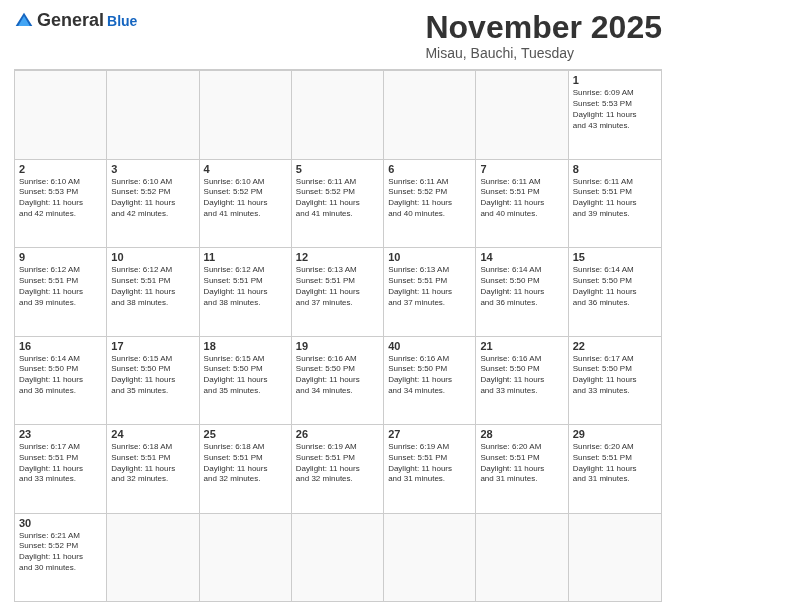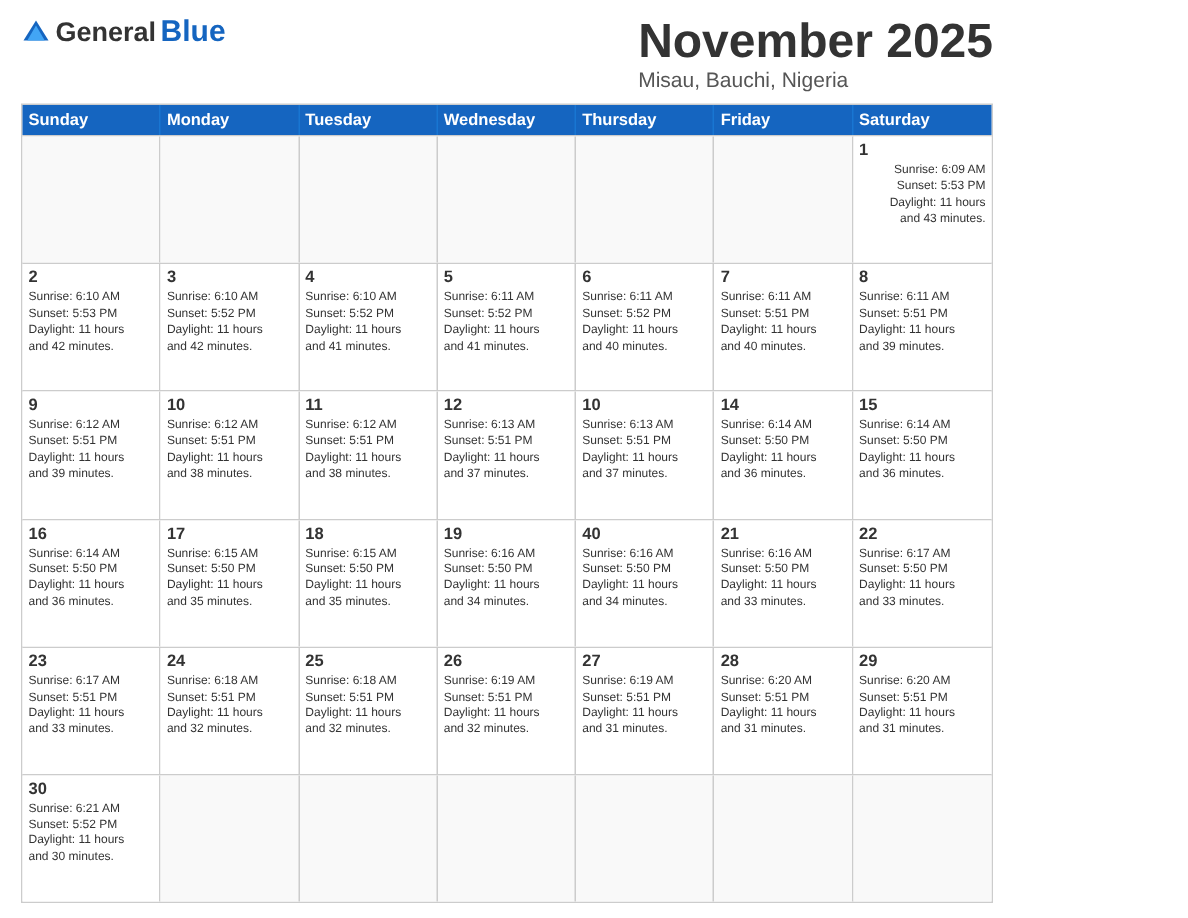--- a/index.html
+++ b/index.html
@@ -32,21 +32,21 @@
       display: flex;
       align-items: center;
       gap: 3px;
     }
     .logo-text-general {
       font-size: 18px;
       font-weight: bold;
       color: #333;
     }
     .logo-text-blue {
-      font-size: 20px;
+      font-size: 14px;
       font-weight: bold;
       color: #1565c0;
     }
     .logo-icon {
       width: 20px;
       height: 20px;
     }
     .title-area {
       text-align: left;
     }
@@ -124,45 +124,36 @@
         <svg class="logo-icon" viewBox="0 0 24 24">
           <polygon points="12,2 22,18 2,18" fill="#1565c0"></polygon>
           <polygon points="12,6 19,18 5,18" fill="#42a5f5"></polygon>
         </svg>
         <span class="logo-text-general">General</span>
           <span class="logo-text-blue">Blue</span>
       </div>
     </div>
     <div class="title-area">
       <div class="month-title">November 2025</div>
-      <div class="location">Misau, Bauchi, Nigeria</div>
+      <div class="location">Misau, Bauchi, Tuesday</div>
     </div>
   </div>
 
   <div class="calendar">
-    <div class="cal-header-row">
-    <div class="cal-header-cell">Sunday</div>
-        <div class="cal-header-cell">Monday</div>
-        <div class="cal-header-cell">Tuesday</div>
-        <div class="cal-header-cell">Wednesday</div>
-        <div class="cal-header-cell">Thursday</div>
-        <div class="cal-header-cell">Friday</div>
-        <div class="cal-header-cell">Saturday</div>
-      </div>
     <div class="cal-body">
     <div class="cal-row">
           <div class="cal-cell empty"></div>
           <div class="cal-cell empty"></div>
           <div class="cal-cell empty"></div>
           <div class="cal-cell empty"></div>
           <div class="cal-cell empty"></div>
           <div class="cal-cell empty"></div>
           <div class="cal-cell">
             <span class="day-number">1</span>
-            <div class="cell-text" style="white-space: pre-line; text-align: right;">Sunrise: 6:09 AM
+            <div class="cell-text" style="white-space: pre-line;">Sunrise: 6:09 AM
 Sunset: 5:53 PM
 Daylight: 11 hours
 and 43 minutes.</div>
           </div>
         </div>
         <div class="cal-row">
           <div class="cal-cell">
             <span class="day-number">2</span>
             <div class="cell-text" style="white-space: pre-line;">Sunrise: 6:10 AM
 Sunset: 5:53 PM

